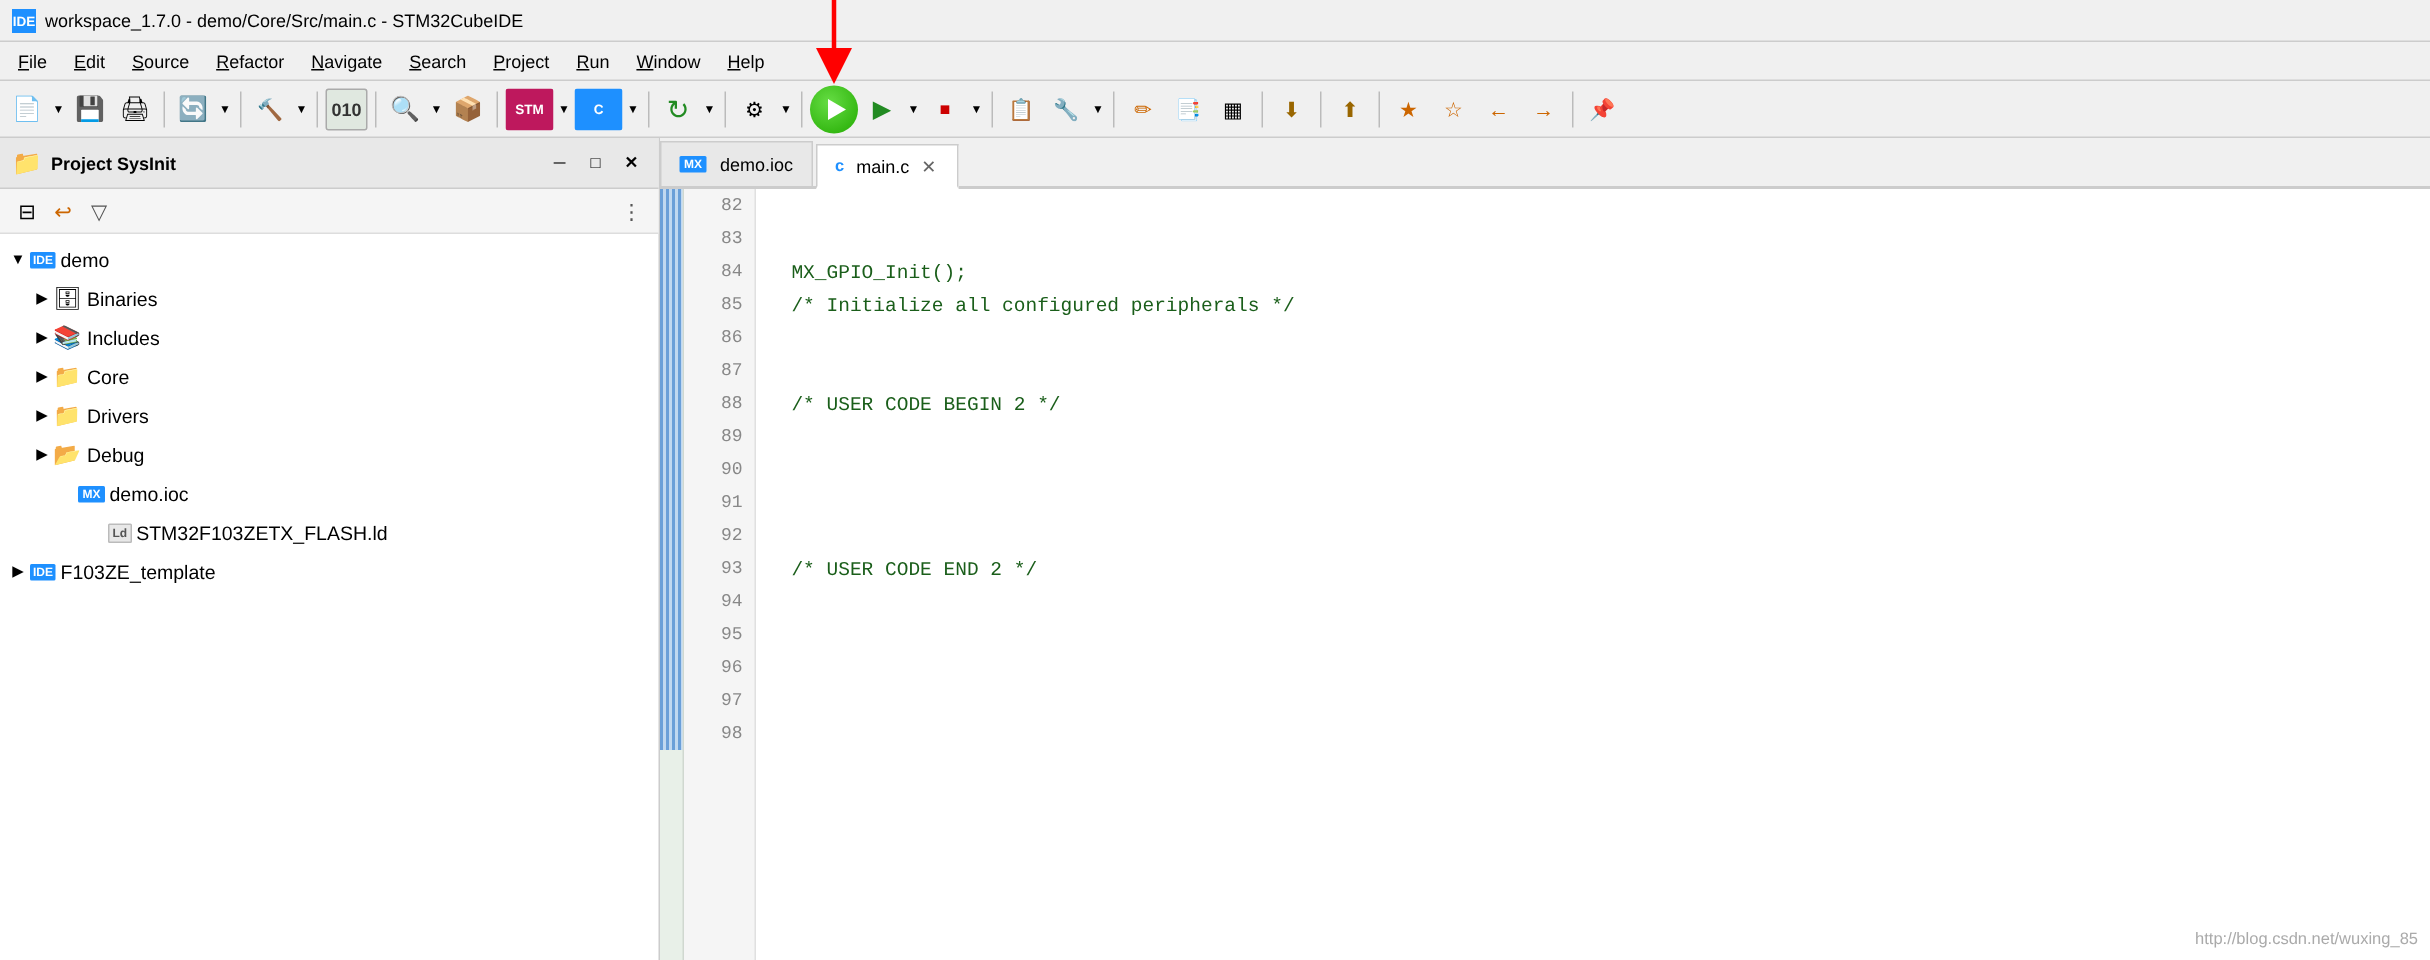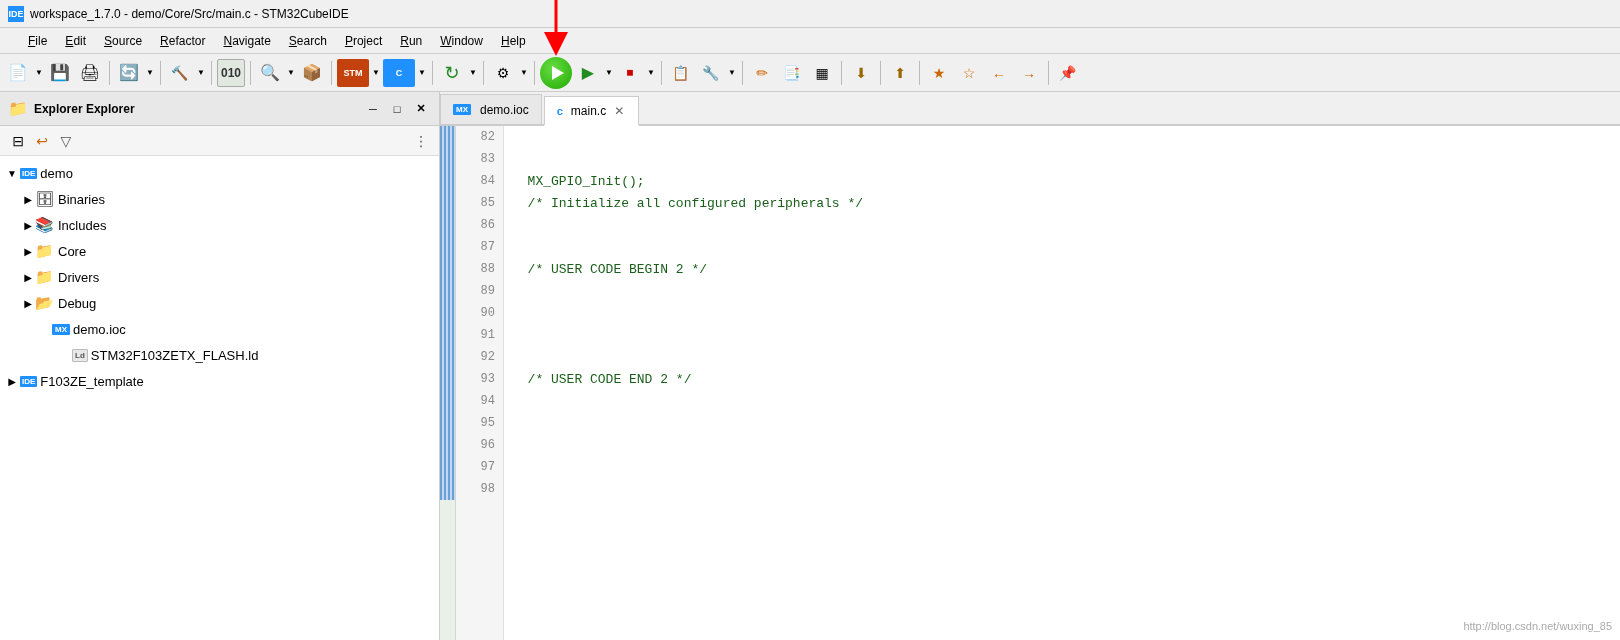--- a/index.html
+++ b/index.html
@@ -35,21 +35,21 @@
       margin-right: 6px;
       flex-shrink: 0;
     }
 
     
     #menu-bar {
       background: #f0f0f0;
       height: 26px;
       display: flex;
       align-items: center;
-      padding: 0 20px;
+      padding: 0 4px;
       border-bottom: 1px solid #ccc;
       font-size: 12px;
       gap: 2px;
     }
     .menu-item {
       padding: 2px 8px;
       cursor: pointer;
       border-radius: 2px;
     }
     .menu-item span { text-decoration: underline; }
@@ -382,21 +382,21 @@
   <div class="toolbar-separator"></div>
   <div class="toolbar-btn" style="font-size:14px; color:#8B4513;">🔨</div>
   <div class="toolbar-dropdown-arrow">▼</div>
   <div class="toolbar-separator"></div>
   <div class="toolbar-btn" style="font-size:12px; font-weight:bold; background:#e0e8e0; border:1px solid #aaa; color:#333;">010</div>
   <div class="toolbar-separator"></div>
   <div class="toolbar-btn" style="font-size:16px;">🔍</div>
   <div class="toolbar-dropdown-arrow">▼</div>
   <div class="toolbar-btn" style="font-size:16px;">📦</div>
   <div class="toolbar-separator"></div>
-  <div class="toolbar-btn" style="background:#c2410c; color:white; font-size:9px; font-weight:bold; width:32px; border-radius:2px;">STM</div>
+  <div class="toolbar-btn" style="background:#be185d; color:white; font-size:9px; font-weight:bold; width:32px; border-radius:2px;">STM</div>
   <div class="toolbar-dropdown-arrow">▼</div>
   <div class="toolbar-btn" style="background:#1e90ff; color:white; font-size:9px; font-weight:bold; width:32px; border-radius:2px;">C</div>
   <div class="toolbar-dropdown-arrow">▼</div>
   <div class="toolbar-separator"></div>
   <div class="toolbar-btn" style="color:#228B22; font-size:18px;">↻</div>
   <div class="toolbar-dropdown-arrow">▼</div>
   <div class="toolbar-separator"></div>
   <div class="toolbar-btn" style="font-size:14px;">⚙</div>
   <div class="toolbar-dropdown-arrow">▼</div>
   <div class="toolbar-separator"></div>
@@ -437,21 +437,21 @@
   <div class="toolbar-btn" style="font-size:14px; color:#cc6600;">→</div>
   <div class="toolbar-separator"></div>
   <div class="toolbar-btn" style="font-size:14px; color:#1e90ff;">📌</div>
 </div>
 
 <div id="main">
 
   <div id="project-panel">
     <div id="project-header">
       <span style="font-size:16px;">📁</span>
-      <span>Explorer Explorer</span>
+      <span>Project SysInit</span>
       <div class="panel-header-icons">
         <div class="panel-icon-btn">─</div>
         <div class="panel-icon-btn">□</div>
         <div class="panel-icon-btn">✕</div>
       </div>
     </div>
     <div id="project-toolbar">
       <div class="panel-icon-btn" style="font-size:14px;">⊟</div>
       <div class="panel-icon-btn" style="font-size:14px; color:#cc6600;">↩</div>
       <div class="panel-icon-btn" style="font-size:14px; color:#555;">▽</div>

